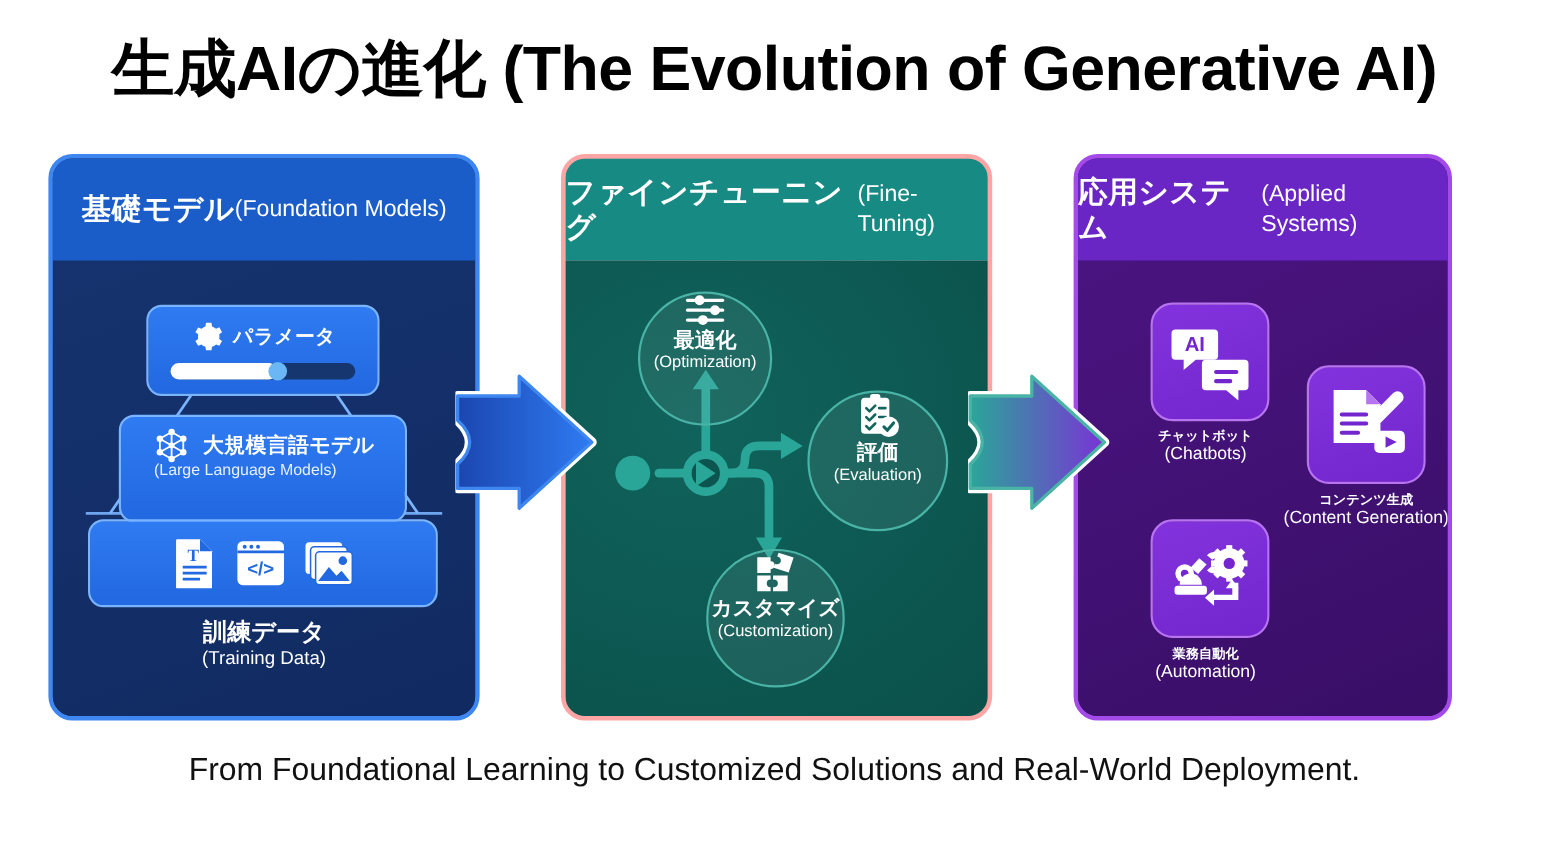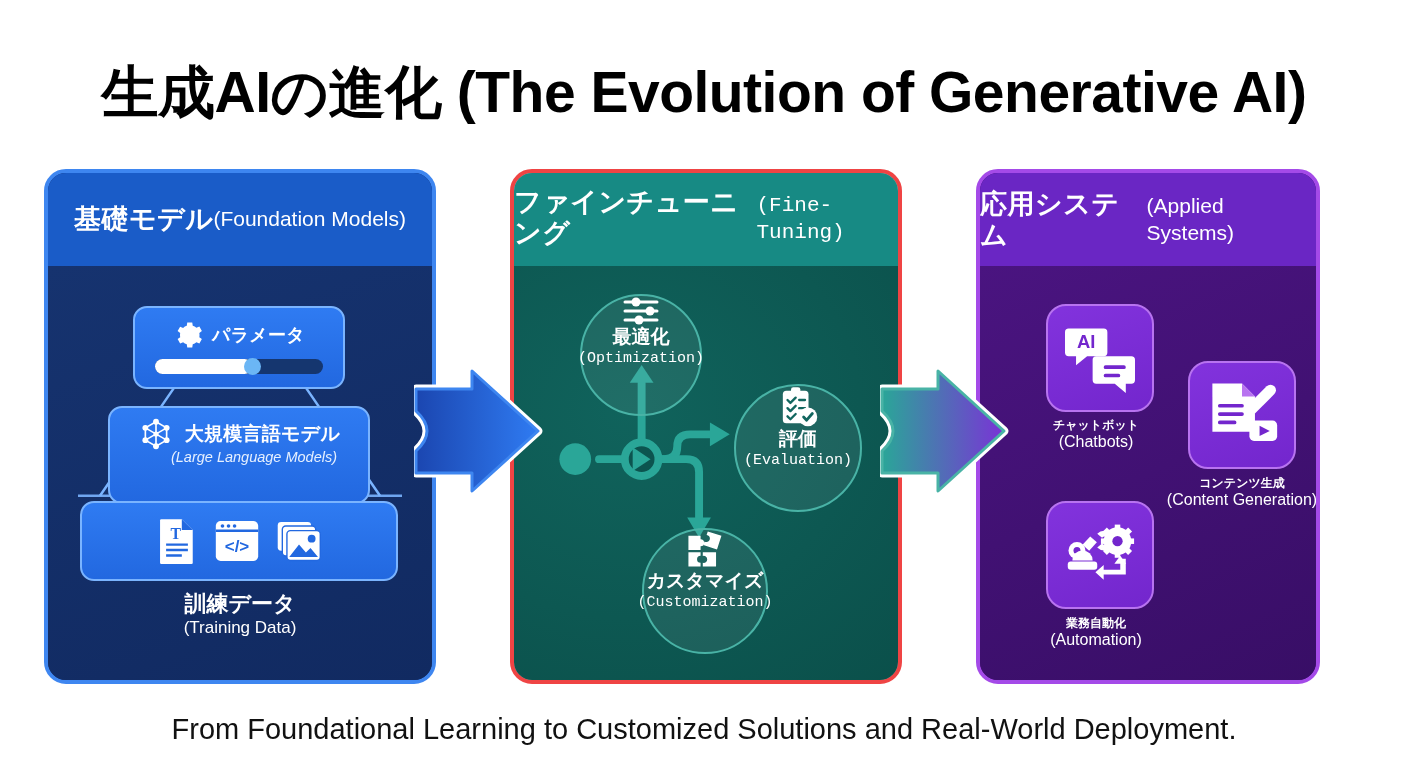--- a/index.html
+++ b/index.html
@@ -1,21 +1,21 @@
 <!DOCTYPE html>
 <html><head>
 <meta charset="utf-8">
 <style>
   html,body{margin:0;padding:0;}
   body{
     width:1408px;height:768px;background:#ffffff;
     font-family:"Liberation Sans","DejaVu Sans",sans-serif;
     overflow:hidden;position:relative;
   }
-  .stage{position:absolute;inset:0;margin-top:29px;}
+  .stage{position:absolute;inset:0;}
 
   
   .title{
     position:absolute;left:0;top:32px;width:1408px;text-align:center;
     font-size:57px;font-weight:bold;color:#000000;letter-spacing:-0.5px;
     white-space:nowrap;line-height:1.1;
   }
   
   .caption{
     position:absolute;left:0;top:684px;width:1408px;text-align:center;
@@ -35,21 +35,21 @@
   .hdr .jp{font-size:27px;font-weight:bold;line-height:1.12;letter-spacing:.5px;}
   .hdr .en{font-size:21px;font-weight:400;line-height:1.25;}
   .panel .body{position:absolute;left:0;top:93px;right:0;bottom:0;}
 
   
   #panel-foundation{left:44px;width:392px;border:4px solid #3e86f0;background:#14306e;}
   #panel-foundation .hdr{background:#1a5cc8;}
   #panel-foundation .body{background:linear-gradient(160deg,#16336f 0%,#112a61 100%);}
 
   
-  #panel-finetune{left:510px;width:392px;border:4px solid #ef4444;background:#fca5a5;font-family:Liberation Mono, monospace;}
+  #panel-finetune{left:510px;width:392px;border:4px solid #fca5a5;background:#fca5a5;}
   #panel-finetune .hdr{background:#178a84;}
   #panel-finetune .body{background:radial-gradient(120% 100% at 30% 35%,#10635c 0%,#0a4d48 100%);}
 
   
   #panel-applied{left:976px;width:344px;border:4px solid #a44ae8;background:#3f1070;}
   #panel-applied .hdr{background:#6a26c4;}
   #panel-applied .body{background:linear-gradient(155deg,#4a1480 0%,#380e66 100%);}
 
   
   .pyramid-lines{position:absolute;left:0;top:0;width:100%;height:100%;}
@@ -58,21 +58,21 @@
     background:linear-gradient(180deg,#2f7bf2 0%,#2268e0 100%);
     box-sizing:border-box;
   }
   #card-parameters{left:85px;top:40px;width:212px;height:83px;}
   #card-llm{left:60px;top:140px;width:262px;height:98px;}
   #card-training{left:32px;top:235px;width:318px;height:80px;}
 
   .card-row{display:flex;align-items:center;justify-content:center;gap:9px;height:40px;margin-top:7px;}
   .card-jp{color:#fff;font-size:18px;font-weight:bold;letter-spacing:.3px;}
   .card-jp.sm{font-size:19px;}
-  .card-en{color:#e6f0ff;font-size:14.5px;text-align:center;margin-top:-2px;font-style:italic;}
+  .card-en{color:#e6f0ff;font-size:14.5px;margin-top:-2px;}
 
   .slider{
     position:absolute;left:20px;right:20px;bottom:13px;height:15px;
     border-radius:8px;background:#15366f;
   }
   .slider .fill{position:absolute;left:0;top:0;bottom:0;width:58%;border-radius:8px;background:#ffffff;}
   .slider .knob{position:absolute;left:55%;top:-1px;width:17px;height:17px;border-radius:50%;background:#6bb6f5;}
 
   .icon-row{display:flex;align-items:center;justify-content:center;gap:16px;height:100%;}
   .tlabel{position:absolute;left:0;width:100%;text-align:center;color:#ffffff;}

